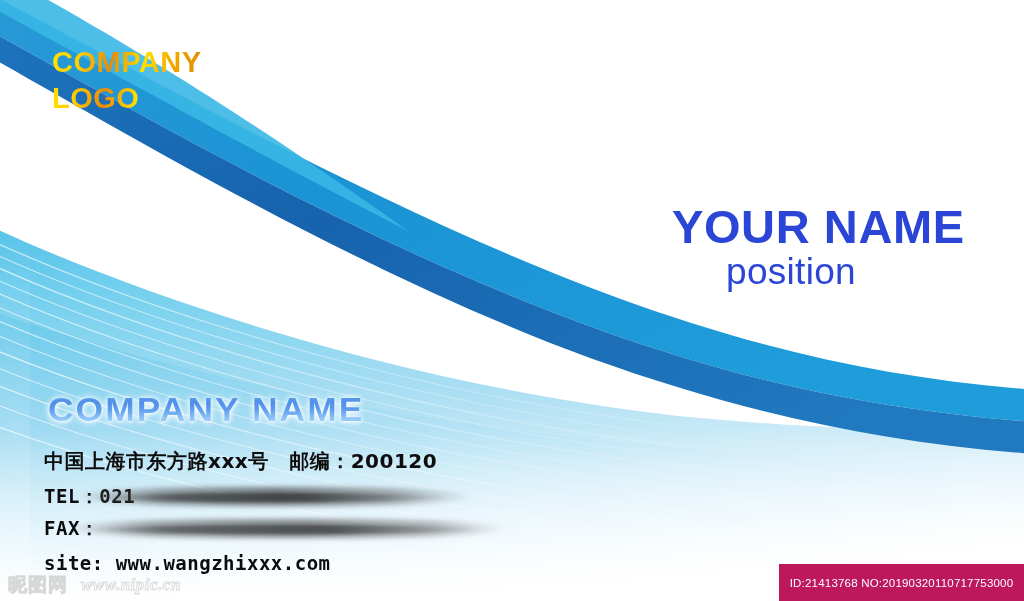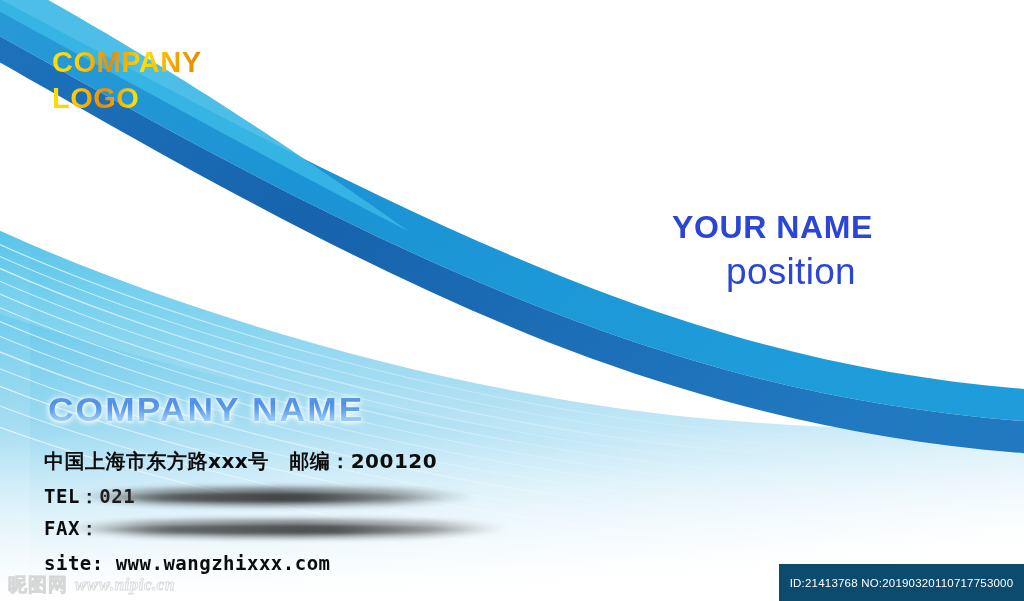--- a/index.html
+++ b/index.html
@@ -18,21 +18,21 @@
     letter-spacing:.5px;
     background:linear-gradient(100deg,#ffe400 0%,#ffd000 18%,#e98a05 38%,#ffe000 58%,#f0a400 78%,#d98207 100%);
     -webkit-background-clip:text;background-clip:text;
     color:transparent;-webkit-text-fill-color:transparent;
     white-space:pre-line;
   }
 
   #your-name{
     position:absolute;left:672px;top:205px;
     font-family:"Liberation Sans",sans-serif;
-    font-weight:bold;font-size:32px;line-height:44px;
+    font-weight:bold;font-size:47px;line-height:44px;
     color:#2b46d6;letter-spacing:.6px;white-space:nowrap;text-align:right;
   }
   #position{
     position:absolute;left:726px;top:250px;
     font-family:"Liberation Sans",sans-serif;
     font-weight:normal;font-size:37px;line-height:44px;
     color:#2b46d6;letter-spacing:.3px;white-space:nowrap;text-align:right;
   }
 
   #company-name{
@@ -80,40 +80,40 @@
   }
   #smudge-fax2{
     left:90px;top:525px;width:390px;height:9px;
     background:linear-gradient(90deg,rgba(255,255,255,0) 0%,rgba(45,45,45,.5) 22%,rgba(35,35,35,.58) 62%,rgba(255,255,255,0) 100%);
     filter:blur(1.6px);border-radius:50%;
   }
 
   
   #wm-left{
     position:absolute;left:8px;top:572px;
-    display:flex;align-items:center;gap:7px;
+    display:flex;align-items:center;gap:13px;
     opacity:.55;
   }
   #wm-left .cnwm{
     font-family:"DejaVu Sans","Liberation Sans",sans-serif;
     font-size:19px;font-weight:bold;color:transparent;
     -webkit-text-stroke:1px #b9b9b9;
     letter-spacing:1px;
   }
   #wm-left .enwm{
     font-family:"Liberation Serif",serif;
     font-style:italic;font-size:17px;font-weight:bold;
     color:transparent;-webkit-text-stroke:1px #c2c2c2;
     letter-spacing:.5px;
   }
 
   #id-bar{
     position:absolute;right:0;bottom:0;
     width:245px;height:37px;
-    background:#0c4a6e;
+    background:#be185d;
     display:flex;align-items:center;justify-content:center;
   }
   #id-bar span{
     font-family:"Liberation Sans",sans-serif;
     font-size:11.5px;color:#ffffff;letter-spacing:.2px;white-space:nowrap;
   }
 </style>
 </head>
 <body>
 

